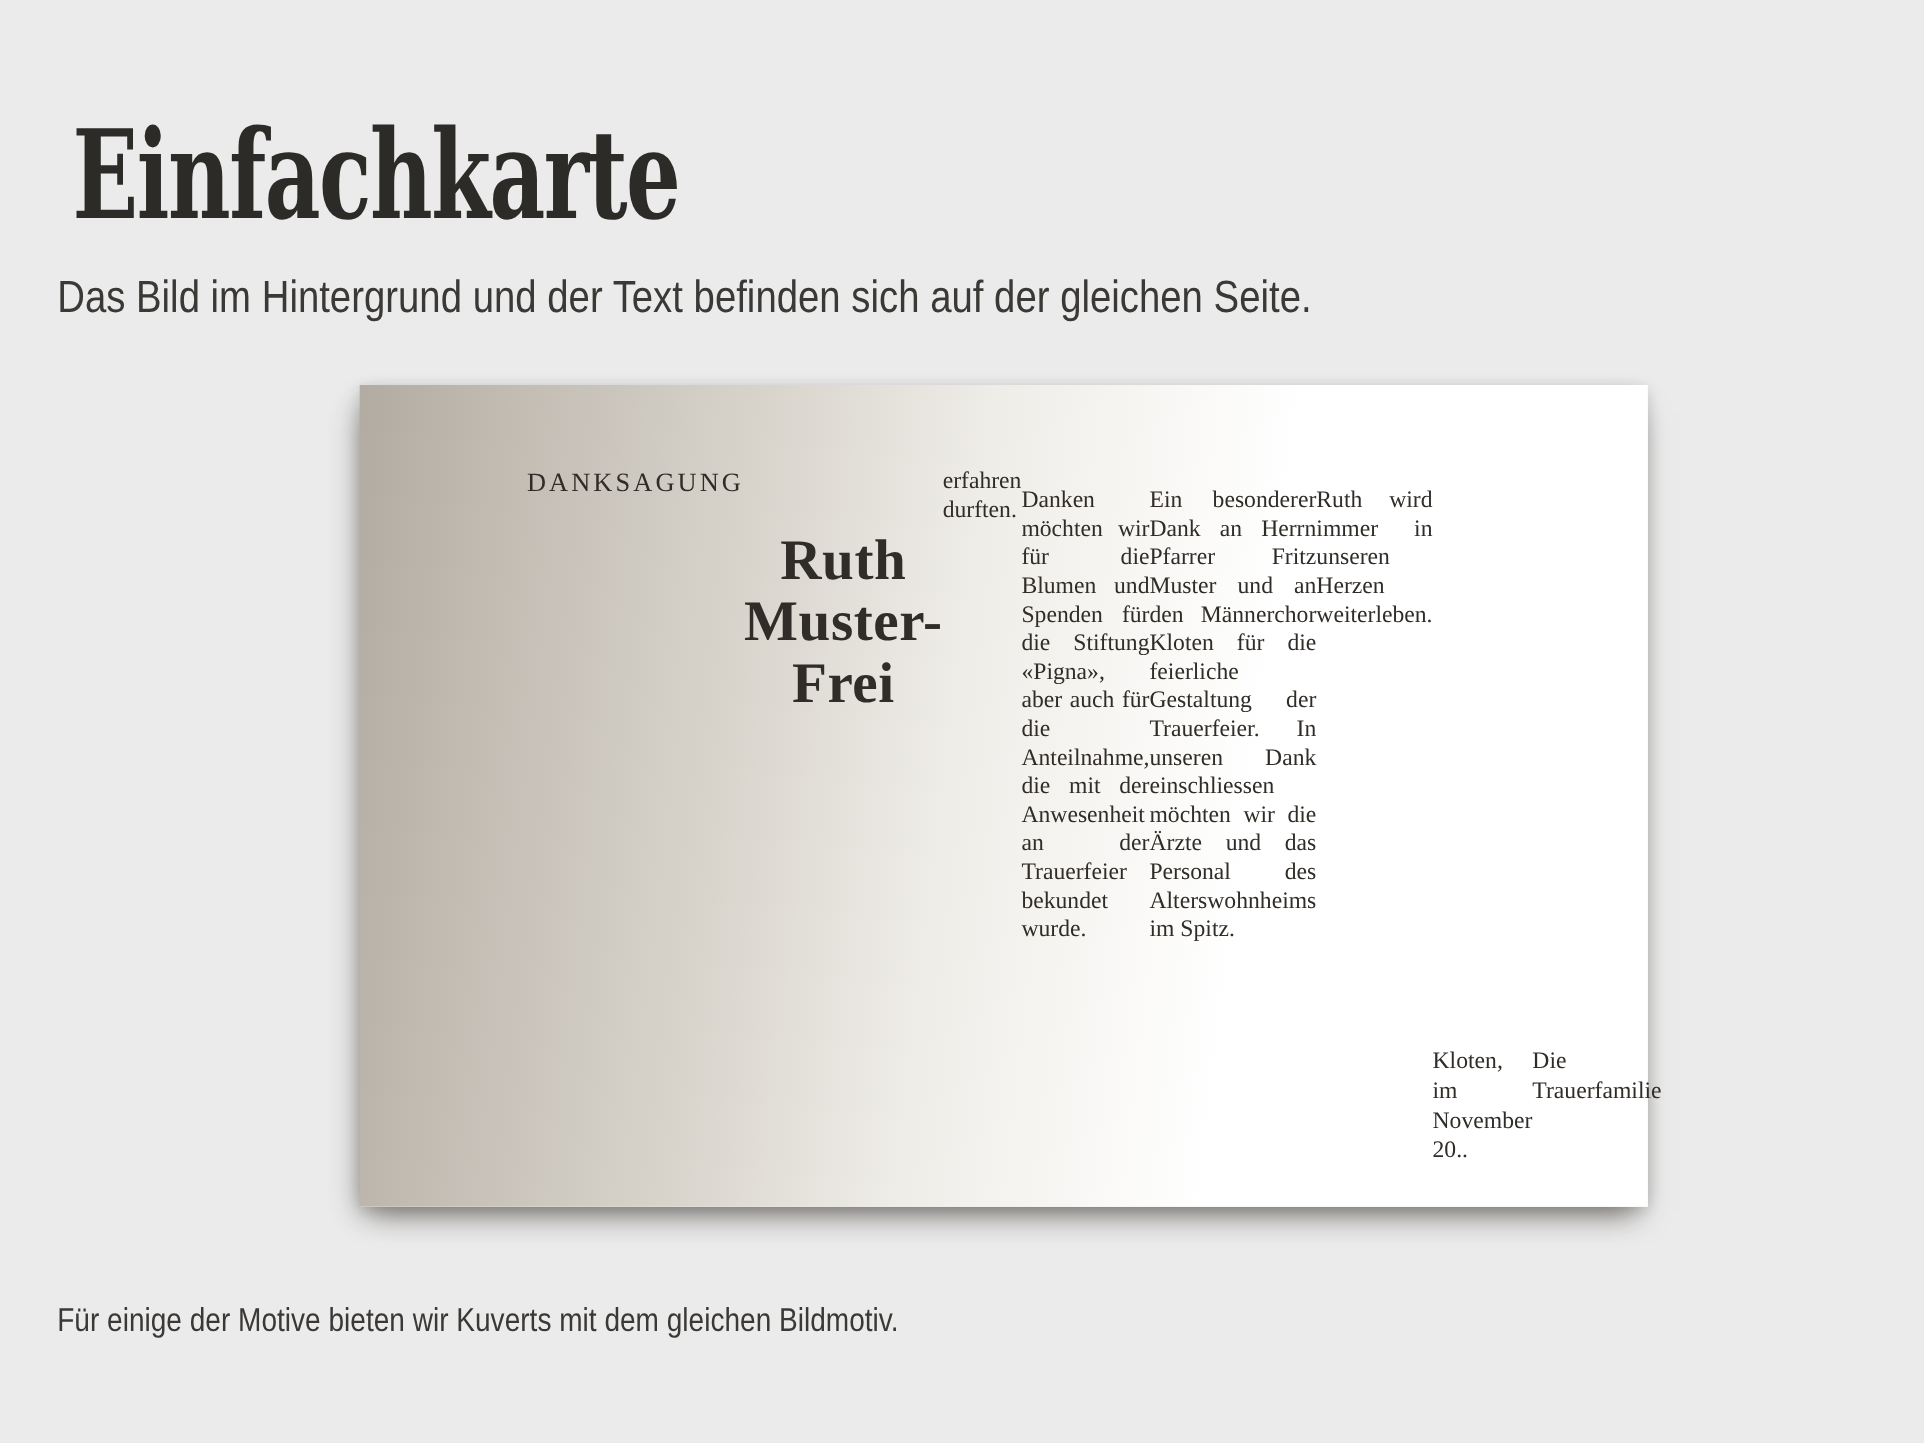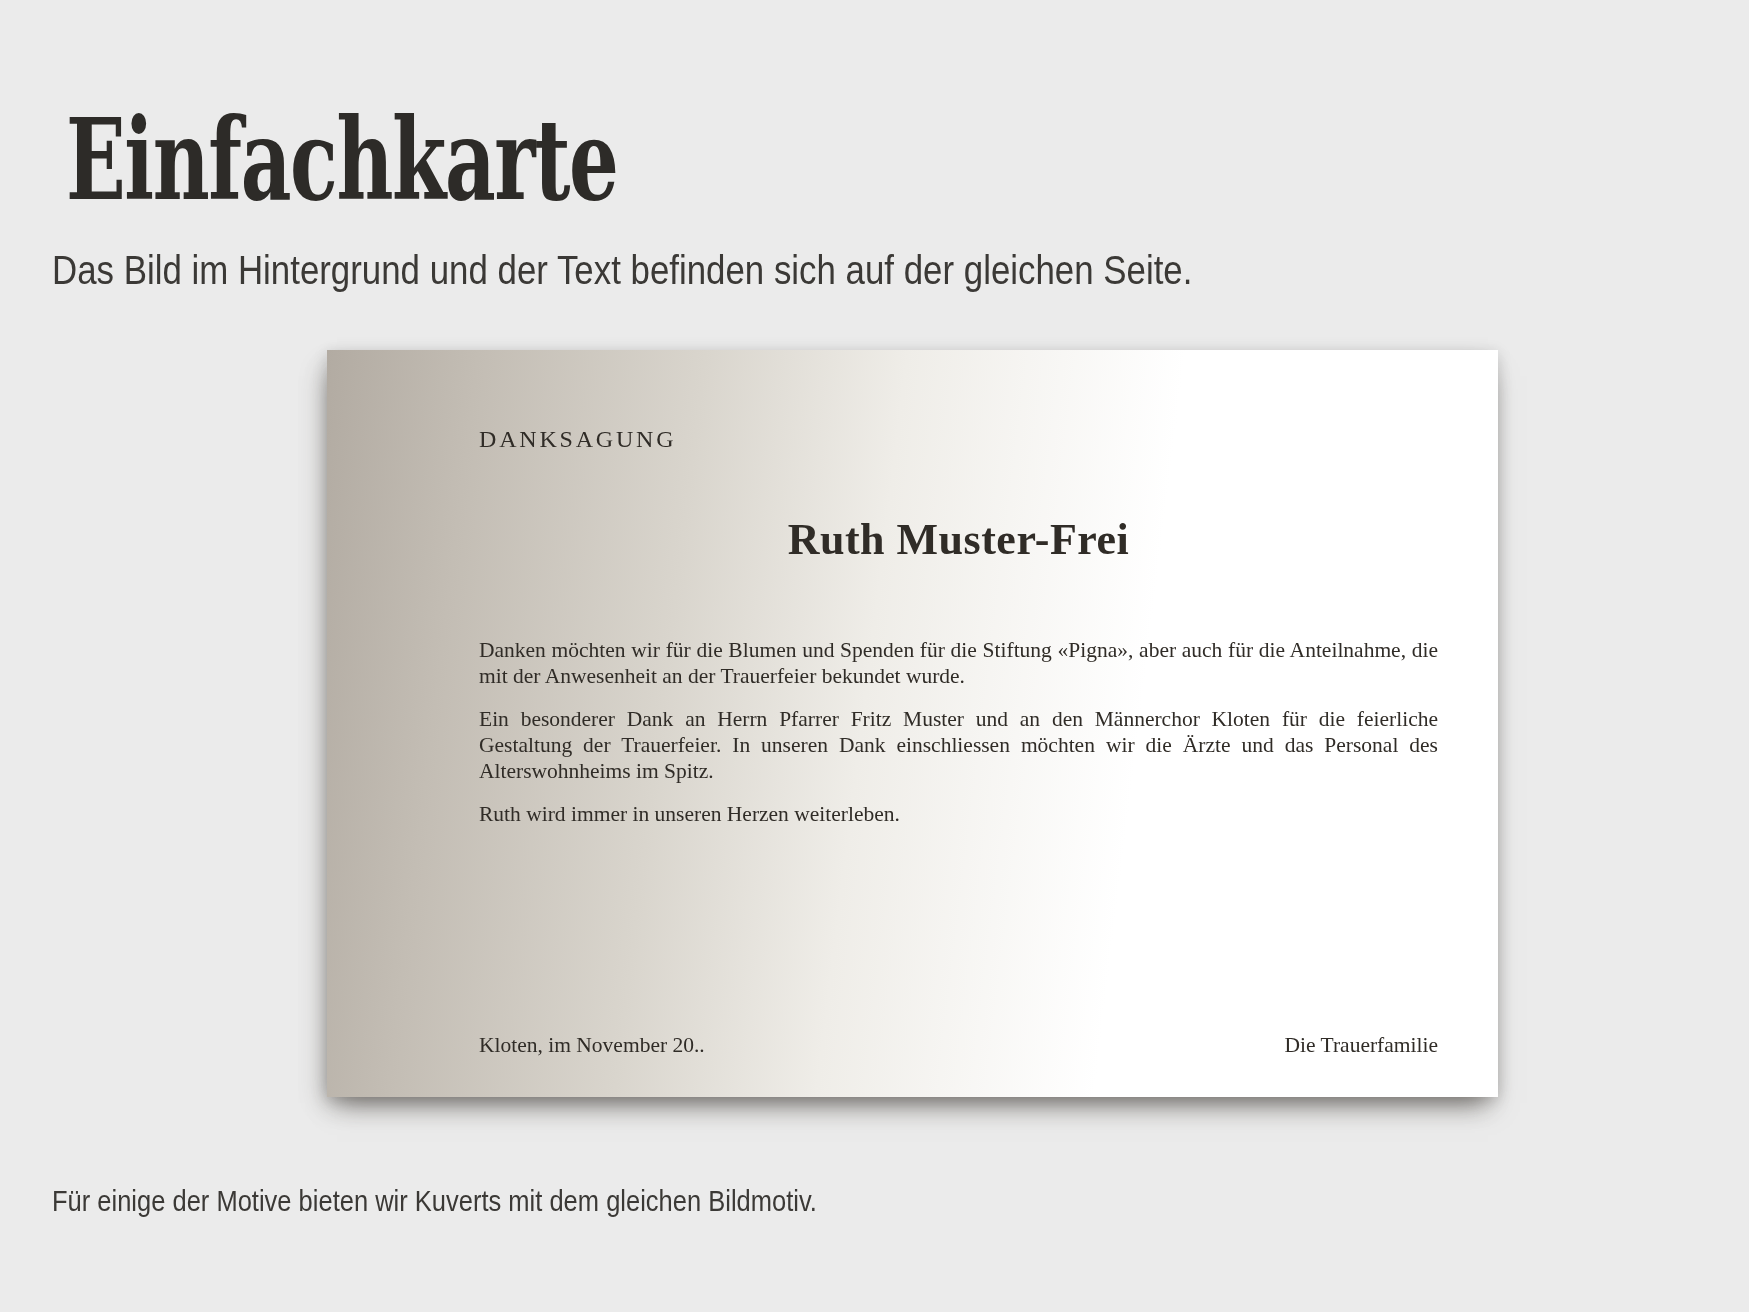--- a/index.html
+++ b/index.html
@@ -65,41 +65,41 @@
       var(--card-grad-white) 100%);
     box-shadow:
       0 16px 26px -10px rgba(55, 50, 44, 0.50),
       -8px 12px 24px -6px rgba(55, 50, 44, 0.28),
       0 3px 14px rgba(0, 0, 0, 0.14);
   }
   .card-content {
     width: 100%;
     height: 100%;
     display: flex;
-    flex-direction: column;
+    flex-direction: row;
     padding: 74px 60px 38px 152px;
     font-family: "Liberation Serif", "DejaVu Serif", serif;
     color: var(--card-text);
     font-size: 21.5px;
     line-height: 26px;
   }
   .card-heading {
     margin: 0;
     font-size: 24px;
     font-weight: 400;
     line-height: 30px;
     letter-spacing: 2.8px;
   }
   .card-content p { margin: 0; text-align: justify; }
   .card-intro { margin-top: 15px !important; }
   .deceased-name {
     margin: 58px 0 52px 0;
     text-align: center;
     font-weight: 700;
-    font-size: 44px;
+    font-size: 52px;
     line-height: 56px;
     letter-spacing: 0.5px;
   }
   .card-para { margin-top: 17px !important; }
   .card-footer {
     margin-top: auto;
     display: flex;
     justify-content: space-between;
     align-items: baseline;
     line-height: 27px;
@@ -130,20 +130,21 @@
   </p>
 
   <section class="card">
     <div class="card-content">
 
       <h2 class="card-heading">DANKSAGUNG</h2>
 
 
       <div class="deceased-name">Ruth Muster-Frei</div>
 
+      <p>erfahren durften.</p>
 
       <p class="card-para">Danken möchten wir für die Blumen und Spenden für die Stiftung «Pigna», aber auch für die Anteilnahme, die mit der Anwesenheit an der Trauerfeier bekundet wurde.</p>
 
       <p class="card-para">Ein besonderer Dank an Herrn Pfarrer Fritz Muster und an den Männerchor Kloten für die feierliche Gestaltung der Trauerfeier. In unseren Dank einschliessen möchten wir die Ärzte und das Personal des Alterswohnheims im Spitz.</p>
 
       <p class="card-para">Ruth wird immer in unseren Herzen weiterleben.</p>
 
       <div class="card-footer">
         <span>Kloten, im November 20..</span>
         <span>Die Trauerfamilie</span>

